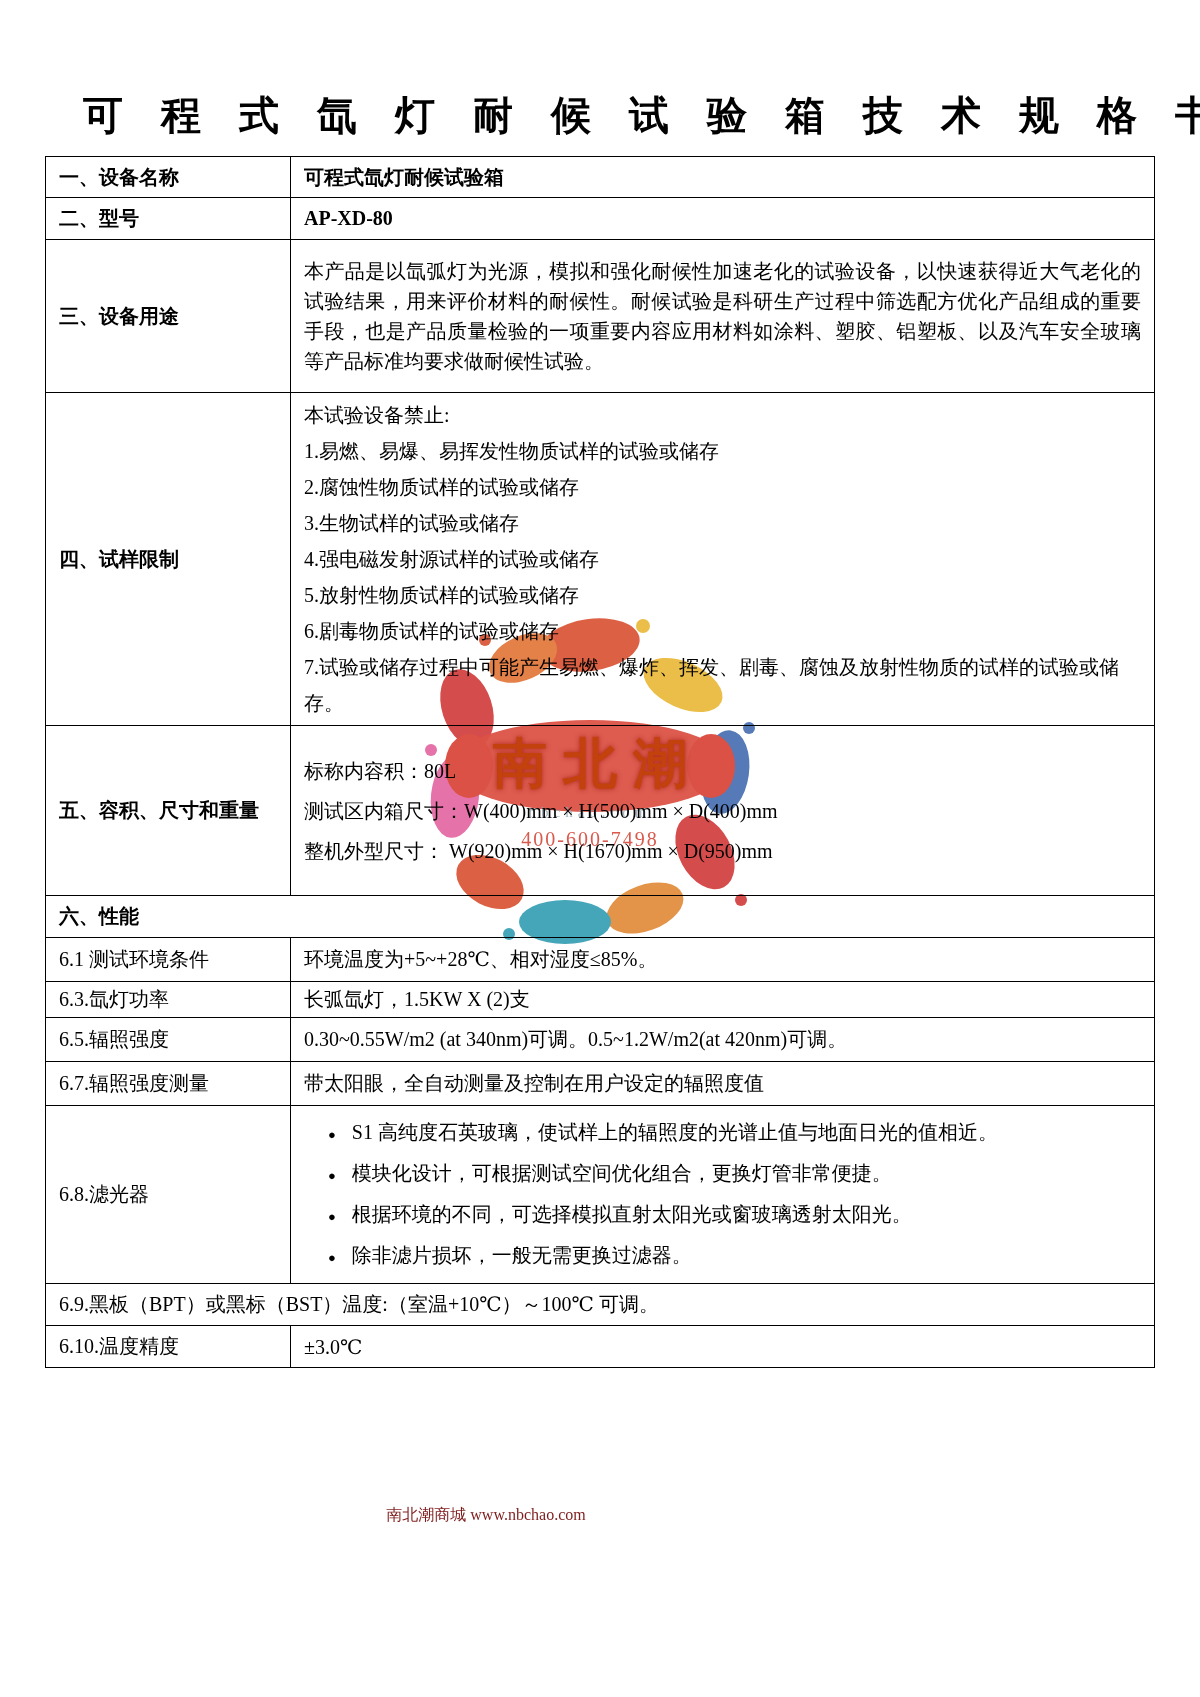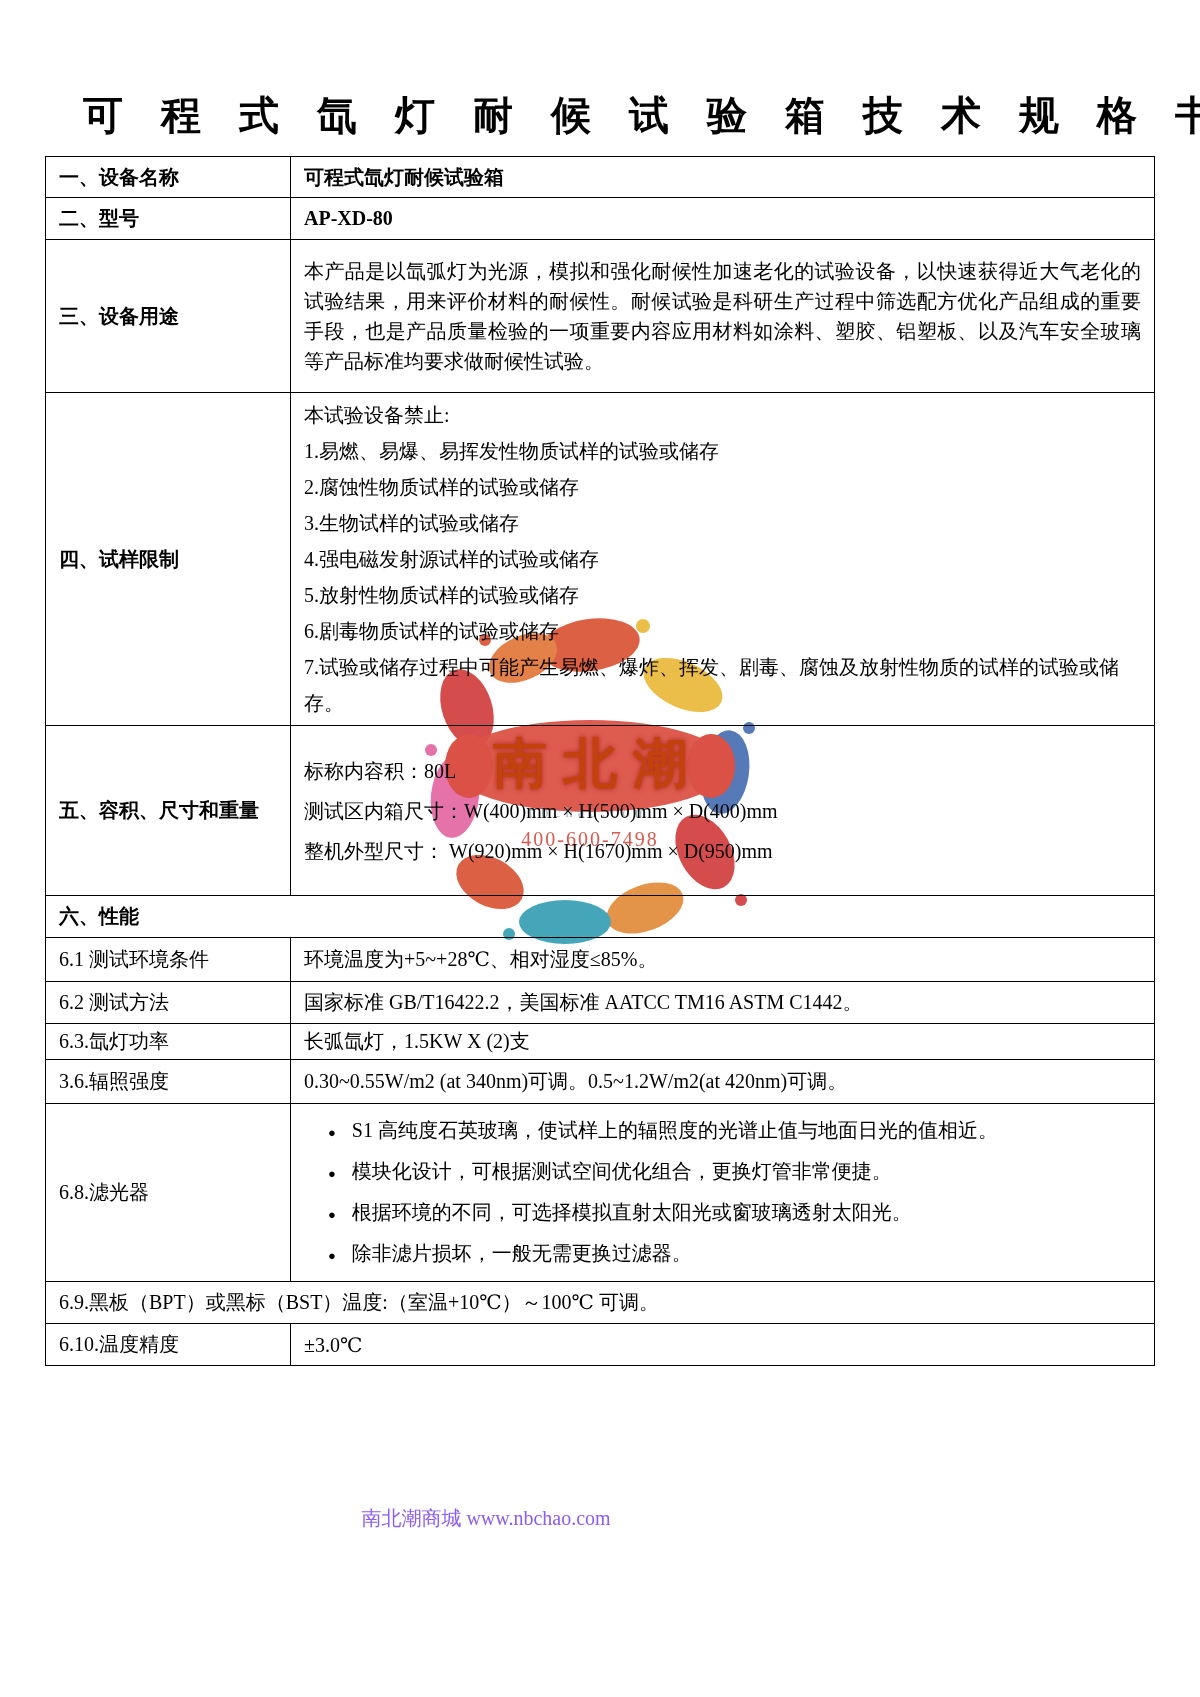--- a/index.html
+++ b/index.html
@@ -23,21 +23,21 @@
   td.label{font-weight:bold;}
   td.plain{font-weight:normal;}
   td.vbold{font-weight:bold;}
   .para{text-align:justify;line-height:30px;}
   .line{line-height:36px;font-family:Liberation Serif, serif;}
   .szline{line-height:40px;}
   .bullets{padding-left:24px;}
   .bullet{line-height:38px;display:flex;align-items:baseline;}
   .dot{font-size:13px;margin-right:16px;flex:0 0 auto;}
 
-  .footer{position:absolute;top:1505px;left:0;width:972px;text-align:center;font-size:20px;color:#8b5cf6;z-index:1;}
+  .footer{position:absolute;top:1505px;left:0;width:972px;text-align:center;font-size:16px;color:#7f1d1d;z-index:1;}
 </style>
 </head>
 <body>
 
 <div class="page">
 
   <div class="watermark">
     <svg width="370" height="370" viewBox="0 0 370 370">
       <g opacity="0.88">
         <ellipse cx="185" cy="45" rx="50" ry="26" fill="#d84b2a" transform="rotate(-8 185 45)"></ellipse>
@@ -111,31 +111,31 @@
             <div class="szline">整机外型尺寸： W(920)mm × H(1670)mm × D(950)mm</div>
           </td>
         </tr>
         <tr style="height:42px">
           <td class="label" colspan="2">六、性能</td>
         </tr>
         <tr style="height:44px">
           <td class="plain">6.1 测试环境条件</td>
           <td>环境温度为+5~+28℃、相对湿度≤85%。</td>
         </tr>
-        <tr style="height:42px">
-          <td class="plain">6.2 测试方法</td>
-          <td>国家标准 GB/T16422.2，美国标准  AATCC  TM16  ASTM  C1442。</td>
-        </tr>
         <tr style="height:36px">
           <td class="plain">6.3.氙灯功率</td>
           <td>长弧氙灯，1.5KW X (2)支</td>
         </tr>
         <tr style="height:44px">
-          <td class="plain">3.6.辐照强度</td>
+          <td class="plain">6.5.辐照强度</td>
           <td>0.30~0.55W/m2 (at 340nm)可调。0.5~1.2W/m2(at 420nm)可调。</td>
+        </tr>
+        <tr style="height:44px">
+          <td class="plain">6.7.辐照强度测量</td>
+          <td>带太阳眼，全自动测量及控制在用户设定的辐照度值</td>
         </tr>
         <tr style="height:178px">
           <td class="plain">6.8.滤光器</td>
           <td>
             <div class="bullets">
               <div class="bullet">
                 <span class="dot">●</span>
                 <span>S1 高纯度石英玻璃，使试样上的辐照度的光谱止值与地面日光的值相近。</span>
               </div>
               <div class="bullet">

